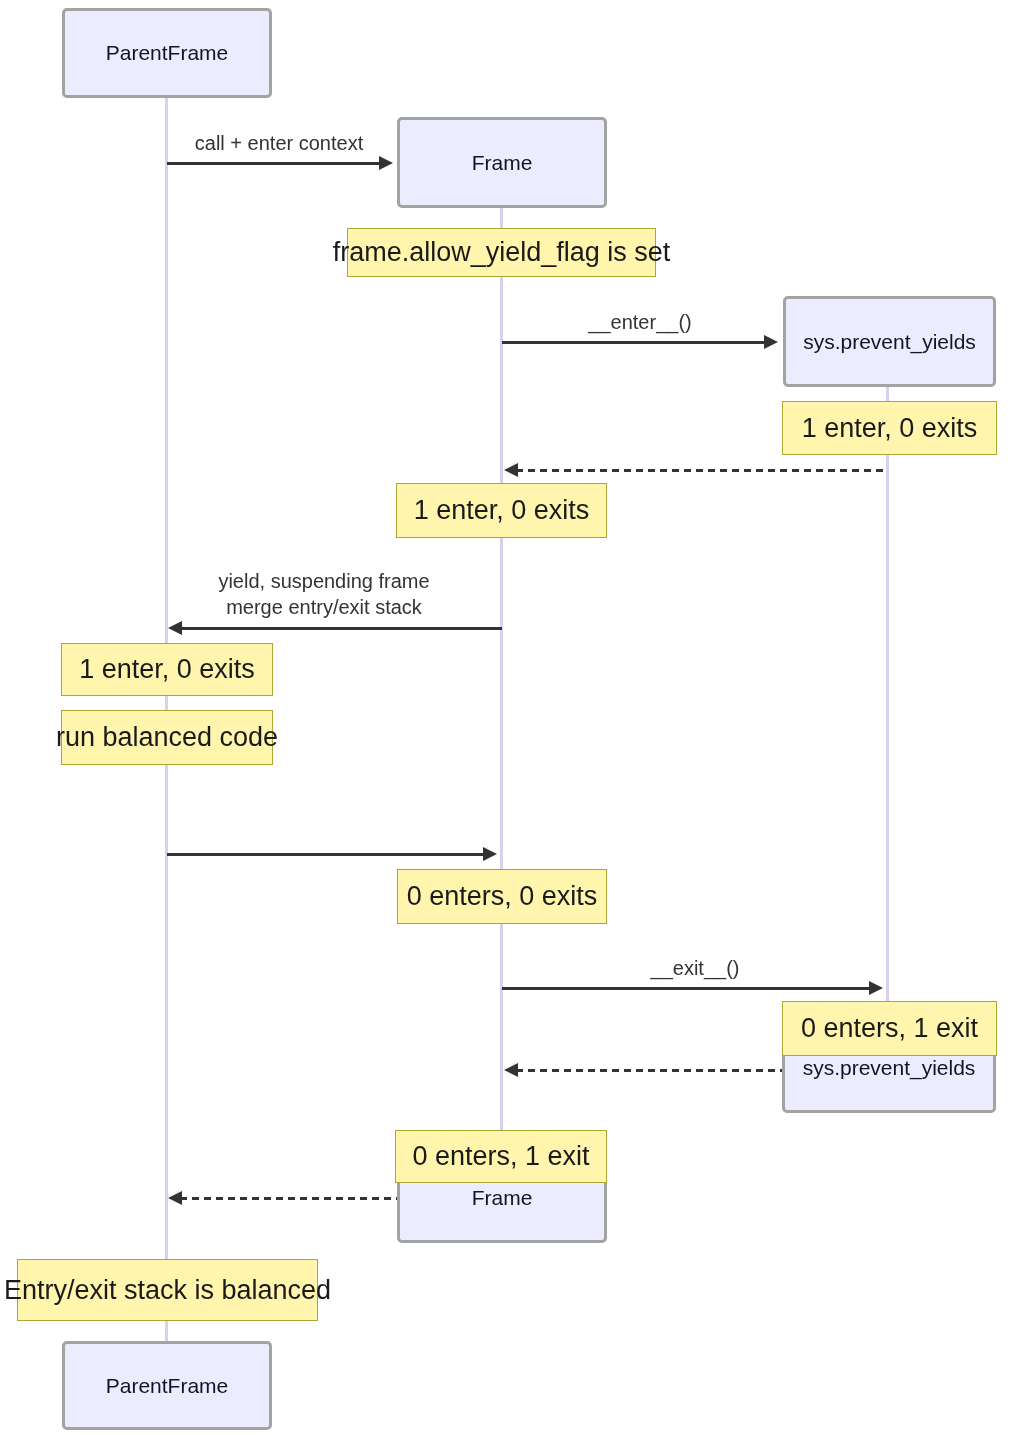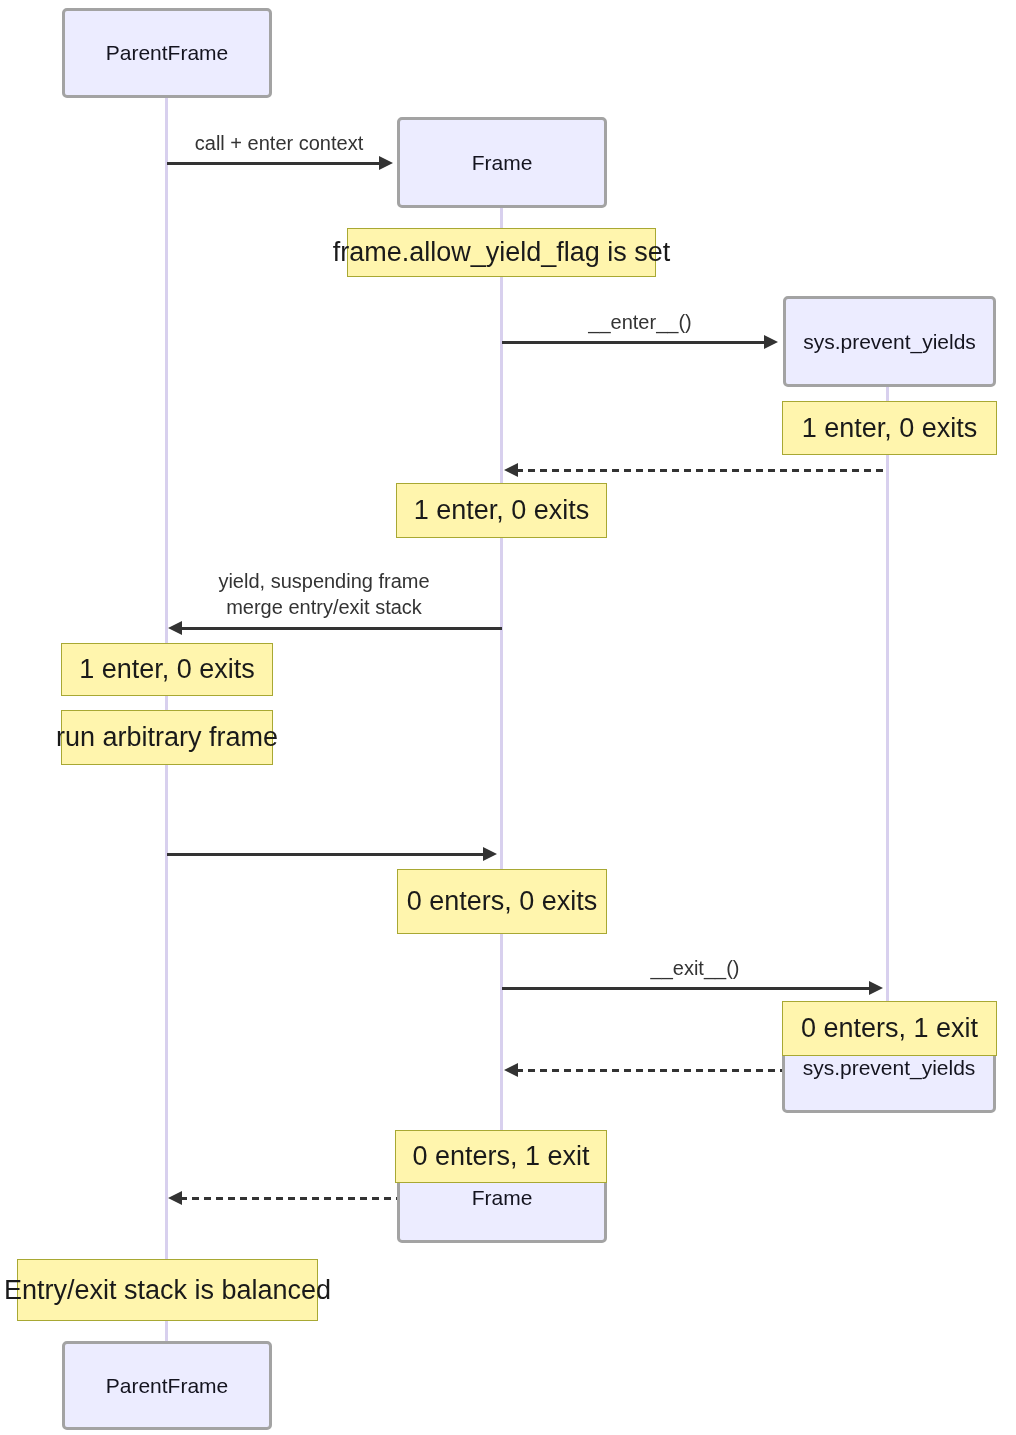--- a/index.html
+++ b/index.html
@@ -40,21 +40,21 @@
   .a-sys-end{left:782px;top:1023px;width:214px;height:90px;}
   .a-frame-end{left:397px;top:1153px;width:210px;height:90px;}
   .a-parent-bot{left:62px;top:1341px;width:210px;height:89px;}
 
   
   .n-allow{left:347px;top:228px;width:309px;height:49px;}
   .n-sys-enter{left:782px;top:401px;width:215px;height:54px;}
   .n-frame-enter{left:396px;top:483px;width:211px;height:55px;}
   .n-parent-enter{left:61px;top:643px;width:212px;height:53px;}
   .n-run-code{left:61px;top:710px;width:212px;height:55px;}
-  .n-frame-resume{left:397px;top:869px;width:210px;height:65px;}
+  .n-frame-resume{left:397px;top:869px;width:210px;height:55px;}
   .n-sys-exit{left:782px;top:1001px;width:215px;height:55px;}
   .n-frame-exit{left:395px;top:1130px;width:212px;height:53px;}
   .n-balanced{left:17px;top:1259px;width:301px;height:62px;}
 
   
   .m1-line{left:167px;top:162px;width:215px;}
   .m1-head{left:379px;top:156px;}
   .m1-label{left:279px;top:130px;}
   
   .m2-line{left:502px;top:341px;width:264px;}
@@ -126,19 +126,19 @@
   <div class="actor a-frame-top">Frame</div>
   <div class="actor a-sys-top">sys.prevent_yields</div>
   <div class="actor a-sys-end">sys.prevent_yields</div>
   <div class="actor a-frame-end">Frame</div>
   <div class="actor a-parent-bot">ParentFrame</div>
 
   <div class="note n-allow">frame.allow_yield_flag is set</div>
   <div class="note n-sys-enter">1 enter, 0 exits</div>
   <div class="note n-frame-enter">1 enter, 0 exits</div>
   <div class="note n-parent-enter">1 enter, 0 exits</div>
-  <div class="note n-run-code">run arbitrary frame</div>
+  <div class="note n-run-code">run balanced code</div>
   <div class="note n-frame-resume">0 enters, 0 exits</div>
   <div class="note n-sys-exit">0 enters, 1 exit</div>
   <div class="note n-frame-exit">0 enters, 1 exit</div>
   <div class="note n-balanced">Entry/exit stack is balanced</div>
 
 </div>
 
 </body></html>

